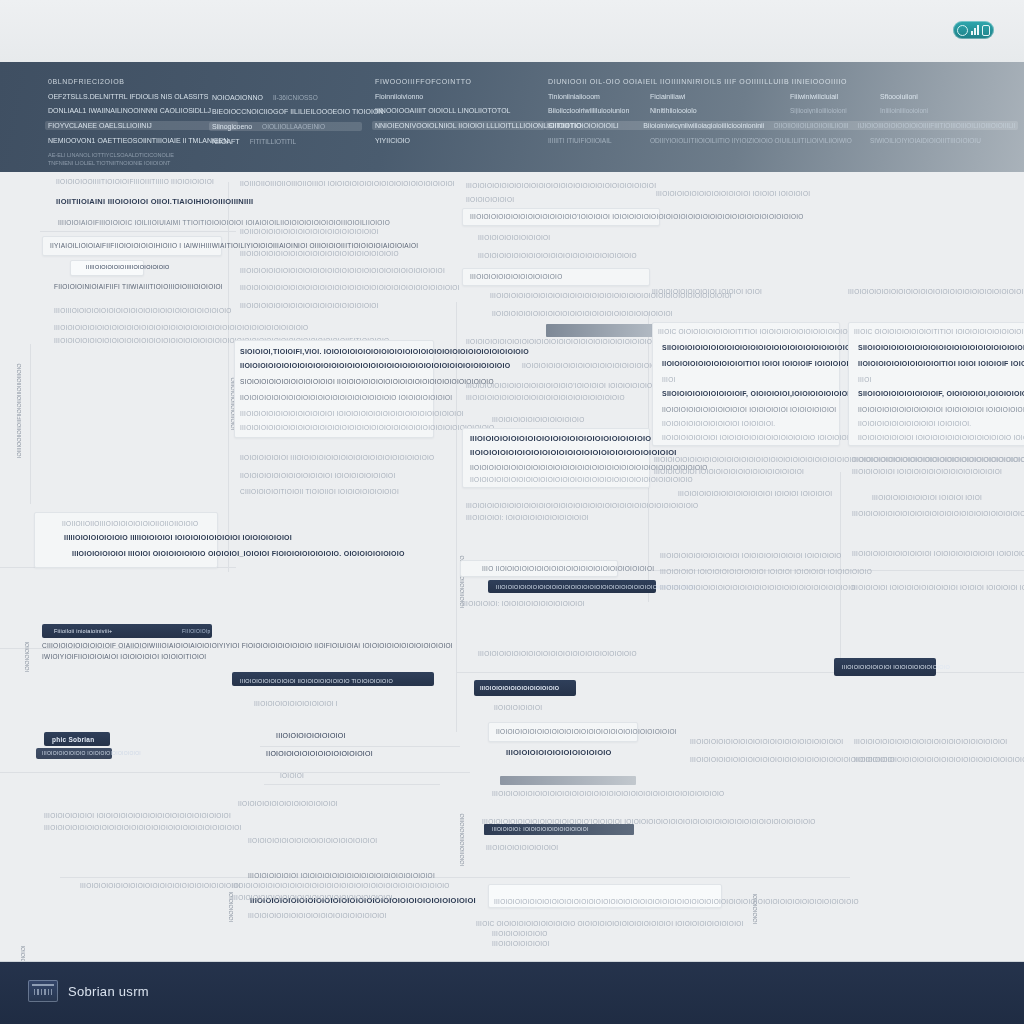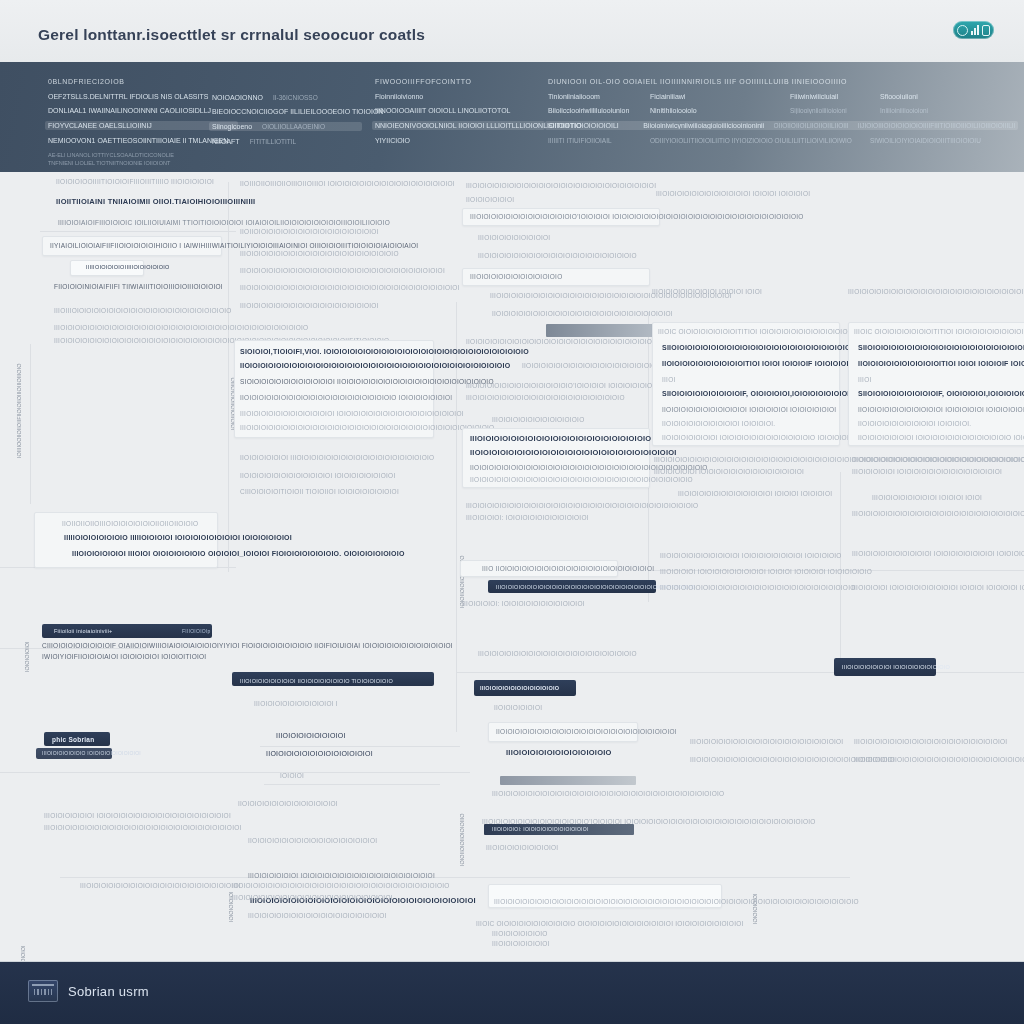--- a/index.html
+++ b/index.html
@@ -101,21 +101,20 @@
   .vtxt{position:absolute;font-size:5.5px;color:#8b94a1;
         writing-mode:vertical-rl;transform:rotate(180deg);filter:blur(.6px);white-space:nowrap;}
   .inputbox{position:absolute;background:#f7f9fa;border:1px solid #dfe3e7;border-radius:2px;}
 </style>
 </head>
 <body>
 
 <div class="page">
 
   <div class="titlebar">
-    <div class="title">Gerel lonttanr.isoecttlet sr crrnalul seoocuor coatls</div>
     <div class="badge">
       <span class="dot"></span>
       <span class="bars">
           <i></i>
           <i></i>
           <i></i>
         </span>
       <span class="cap"></span>
     </div>
   </div>
@@ -218,21 +217,21 @@
     <div class="vtxt" style="left:16px;top:196px;height:90px">IOIIIIOOIIOIIOIIFIIOIOIIOIIIOIIIOIIIOIO</div>
     <div class="vtxt" style="left:230px;top:218px;height:40px">IOIOIIOIOIIOIOIOIIIO</div>
     <div class="vtxt" style="left:24px;top:460px;height:40px">IOIOIOIOIOI</div>
     <div class="vtxt" style="left:459px;top:390px;height:46px">IOIOIIOIOIIOIOIOIIIO</div>
     <div class="vtxt" style="left:228px;top:716px;height:34px">IOIOIOIOIOI</div>
     <div class="vtxt" style="left:20px;top:770px;height:34px">IOIOIOIOIOI</div>
     <div class="vtxt" style="left:459px;top:660px;height:34px">IOIOIIOIOIIOIOIOIIIO</div>
     <div class="vtxt" style="left:752px;top:722px;height:30px">IOIOIOIOIOI</div>
 
     <div class="txt f" style="left:56px;top:6px;">IIOIOIOIOOIIIITIOIOIOIFIIIOIIITIIIIO  IIIOIOIOIOIOI</div>
-    <div class="txt d b" style="left:56px;top:25px;font-size:7.5px">IIOIITIIOIAINI   TNIIAIOIMII   OIIOI.TIAIOIHIOIOIIIOIIINIIII</div>
+    <div class="txt d b" style="left:56px;top:25px;font-size:7.5px">IIOIITIIOIAINI   IIIOIOIOIOI   OIIOI.TIAIOIHIOIOIIIOIIINIIII</div>
     <div class="inputbox" style="left:52px;top:20px;width:142px;height:16px;z-index:-1"></div>
     <div class="txt m" style="left:58px;top:47px;">IIIIOIOIAIOIFIIIOIOIOIC  IOILIIOIUIAIMI TTIOITIOIOIOIOIOI IOIAIOIOILIIOIOIOIOIOIOIOIOIIIOIOILIIOIOIO</div>
     <div class="rule" style="left:40px;top:59px;width:196px"></div>
 
     <div class="card" style="left:42px;top:64px;width:178px;height:18px"></div>
     <div class="txt" style="left:50px;top:70px;">IIYIAIOILIOIOIAIFIIFIIOIOIOIOIOIHIOIIO I   IAIWIHIIIWIAITIOILIYIOIOIOIIIAIOINIOI   OIIIOIOIOIIITIOIOIOIOIAIOIOIAIOI</div>
 
     <div class="card white" style="left:70px;top:88px;width:72px;height:14px"></div>
     <div class="txt d" style="left:86px;top:92px;font-size:5.5px">IIIIIOIOIOIOIOIIIIIOIOIOIOIOIO</div>
 

